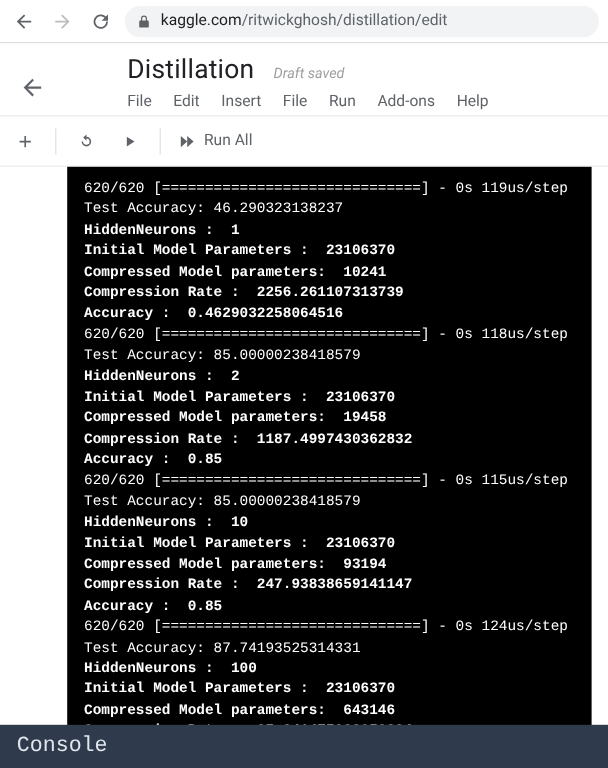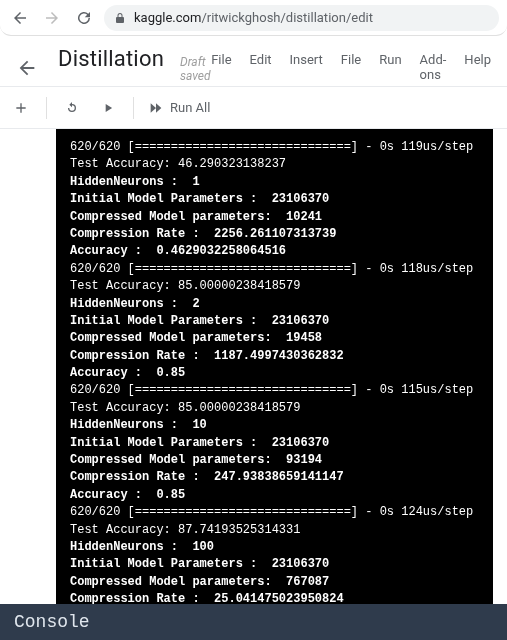--- a/index.html
+++ b/index.html
@@ -1,26 +1,26 @@
 <!DOCTYPE html>
 <html><head>
 <meta charset="utf-8">
 <style>
   * { margin: 0; padding: 0; box-sizing: border-box; }
   body { font-family: -apple-system, BlinkMacSystemFont, "Segoe UI", Roboto, Arial, sans-serif; width: 507px; height: 640px; overflow: hidden; background: #fff; position: relative; }
-  .browser-bar { display: flex; align-items: center; height: 36px; padding: 0 8px; gap: 8px; border-bottom: 1px solid #e0e0e0; border-radius: 11px; }
+  .browser-bar { display: flex; align-items: center; height: 36px; padding: 0 8px; gap: 8px; border-bottom: 1px solid #e0e0e0; }
   .nav-arrow, .reload { width: 24px; height: 24px; display: flex; align-items: center; justify-content: center; color: #5f6368; cursor: pointer; }
   .nav-arrow.dim { color: #bdbdbd; }
   .url-bar { flex: 1; display: flex; align-items: center; background: #f1f3f4; border-radius: 14px; height: 26px; padding: 0 10px; gap: 8px; font-size: 13px; color: #5f6368; }
   .lock { color: #5f6368; }
   .url-host { color: #202124; }
   .url-path { color: #5f6368; }
   .header-row { display: flex; align-items: center; padding: 10px 16px 0 16px; gap: 20px; }
   .back-btn { color: #5f6368; font-size: 20px; cursor: pointer; margin-top: 4px; }
-  .title-block { display: flex; flex-direction: row; }
+  .title-block { display: flex; flex-direction: column; margin-left: 48px; }
   .title-line { display: flex; align-items: baseline; gap: 16px; }
   .title { font-size: 22px; font-weight: 400; color: #202124; letter-spacing: 0.2px; }
   .draft { font-size: 12px; color: #9e9e9e; font-style: italic; }
   .menu-row { display: flex; gap: 18px; padding: 6px 0 4px 0; font-size: 13px; color: #5f6368; }
   .menu-row span { cursor: pointer; }
   .toolbar { display: flex; align-items: center; height: 43px; padding: 0 10px; gap: 14px; border-top: 1px solid #e8eaed; border-bottom: 1px solid #e8eaed; color: #5f6368; }
   .tool { cursor: pointer; display: flex; align-items: center; justify-content: center; width: 22px; height: 22px; }
   .vdiv { width: 1px; height: 22px; background: #e0e0e0; }
   .runall { display: flex; align-items: center; gap: 6px; font-size: 13px; }
   .cell-area { padding: 0 14px 0 56px; }
@@ -128,21 +128,21 @@
 Test Accuracy: 85.00000238418579
 <b>HiddenNeurons :  10</b>
 <b>Initial Model Parameters :  23106370</b>
 <b>Compressed Model parameters:  93194</b>
 <b>Compression Rate :  247.93838659141147</b>
 <b>Accuracy :  0.85</b>
 620/620 [==============================] - 0s 124us/step
 Test Accuracy: 87.74193525314331
 <b>HiddenNeurons :  100</b>
 <b>Initial Model Parameters :  23106370</b>
-<b>Compressed Model parameters:  767087</b>
+<b>Compressed Model parameters:  643146</b>
 <b>Compression Rate :  25.041475023950824</b>
 </div>
   <div class="addbar">
     <div class="addbtn">+ Code</div>
     <div class="addbtn">+ Markdown</div>
   </div>
 </div>
 
 <div class="console">
   <span>Console</span>

